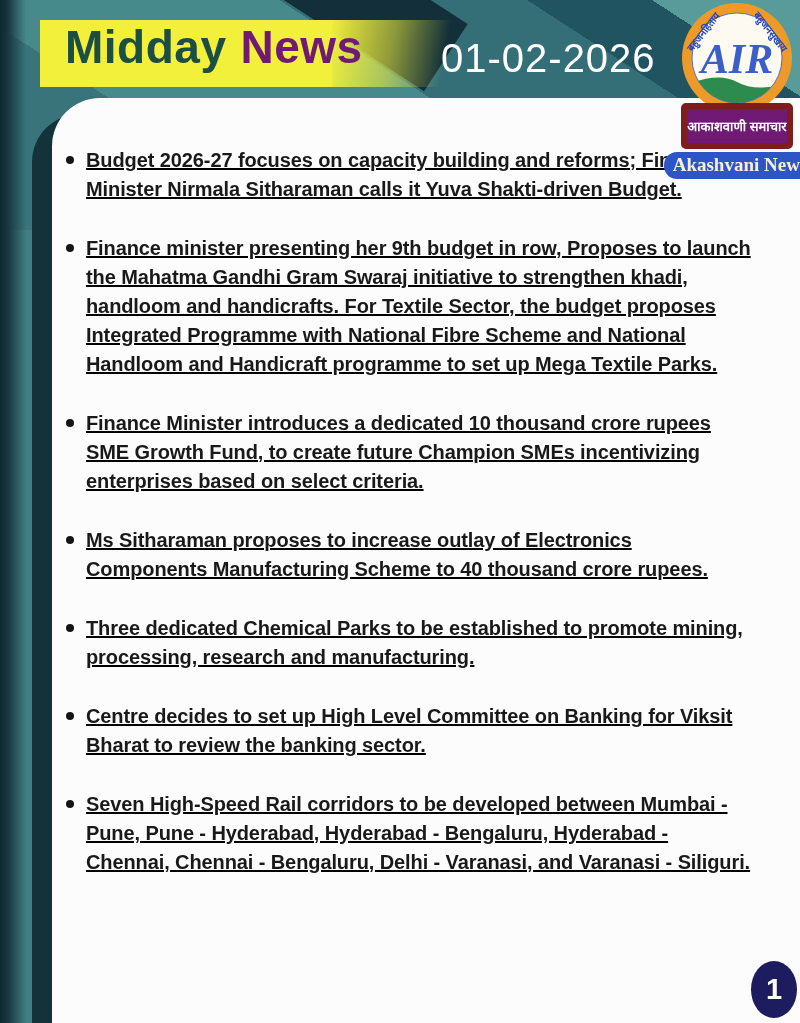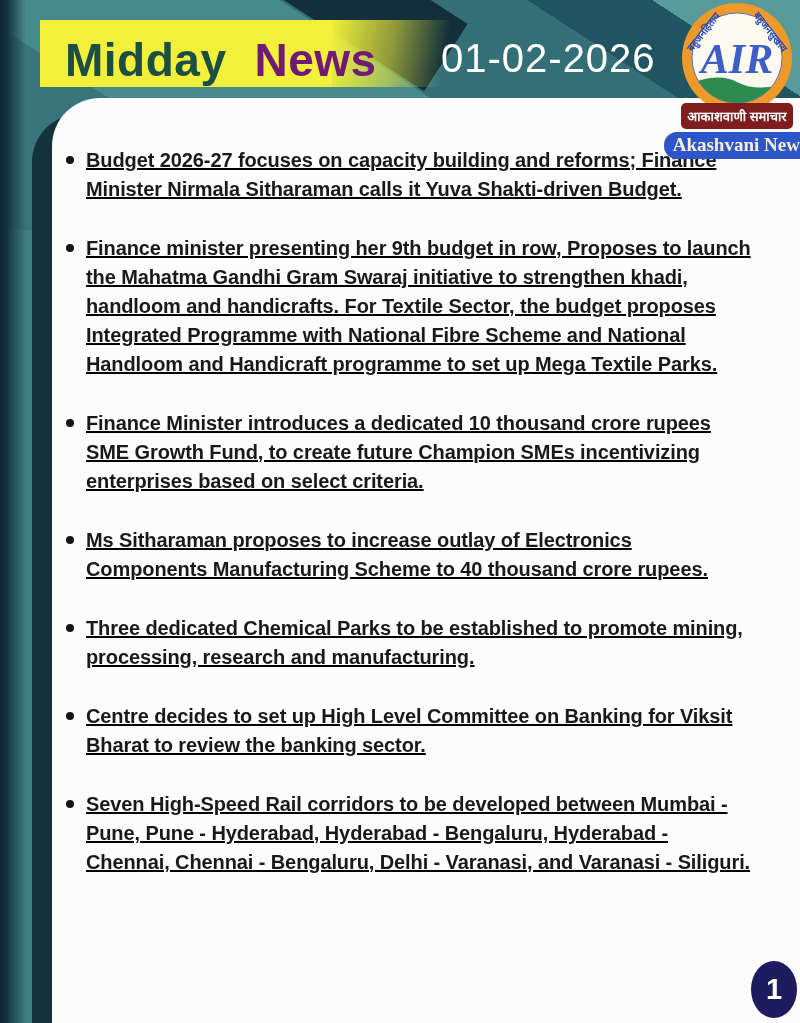--- a/index.html
+++ b/index.html
@@ -22,21 +22,21 @@
     position:absolute; left:285px; top:-30px; width:175px; height:80px;
     background:#132f3a; transform:rotate(33deg); z-index:0;
   }
   .left-edge-shade {
     position:absolute; left:0; top:0; width:30px; height:1023px; z-index:1;
     background:linear-gradient(90deg, #0d2730 0px, #16343d 7px, rgba(22,52,61,0) 26px);
   }
   .yellow-banner {
     position:absolute; left:40px; top:20px; width:292px; height:67px;
     background:#f2f03b; z-index:2;
-    display:flex; align-items:flex-end; padding-left:25px; white-space:nowrap;gap:14px;
+    display:flex; align-items:flex-start; padding-left:25px; white-space:nowrap;
   }
   .yellow-fade {
     position:absolute; left:331px; top:20px; width:135px; height:67px; z-index:1;
     background:linear-gradient(100deg, #f2f03b 0%, rgba(242,240,59,0.55) 45%, rgba(242,240,59,0) 82%);
   }
   .title-word1 { font-size:46px; font-weight:bold; color:#1c4e44; letter-spacing:0.5px; }
   .title-word2 { font-size:46px; font-weight:bold; color:#701a75; letter-spacing:0.5px; margin-left:14px; }
   .date-label {
     position:absolute; left:441px; top:36px; z-index:2;
     font-size:40px; font-weight:normal; color:#ffffff; letter-spacing:1px; white-space:nowrap;
@@ -54,23 +54,23 @@
     margin:10px 12px 0 0; flex:none;
   }
   .bulletin-text {
     font-size:20px; font-weight:bold; line-height:29px; color:#191919;
     max-width:668px; letter-spacing:-0.1px;
   }
   .logo-wrap { position:absolute; left:678px; top:2px; z-index:5; width:122px; }
   .air-logo-svg { display:block; width:112px; height:112px; margin-left:3px; }
   .banner-hindi {
     position:relative; margin-top:-11px; margin-left:3px; width:112px;
-    background:#7f1d1d; border:4px solid #7f1d1d; border-radius:5px;
+    background:#701a75; border:6px solid #7f1d1d; border-radius:5px;
     color:#ffffff; font-size:13px; font-weight:bold; text-align:center;
-    padding:0 0; white-space:nowrap; overflow:hidden;
+    padding:8px 0; white-space:nowrap; overflow:hidden;
   }
   .banner-english {
     position:relative; margin-top:3px; margin-left:-14px; width:152px;
     background:#2d55c8; border-radius:13px;
     color:#f6efdc; font-family:"Liberation Serif", serif; font-size:19px; font-weight:bold;
     text-align:center; padding:2px 0 3px; white-space:nowrap;
   }
   .page-badge {
     position:absolute; left:751px; top:961px; width:46px; height:57px;
     border-radius:50%; background:#1c1c5e; z-index:6;

